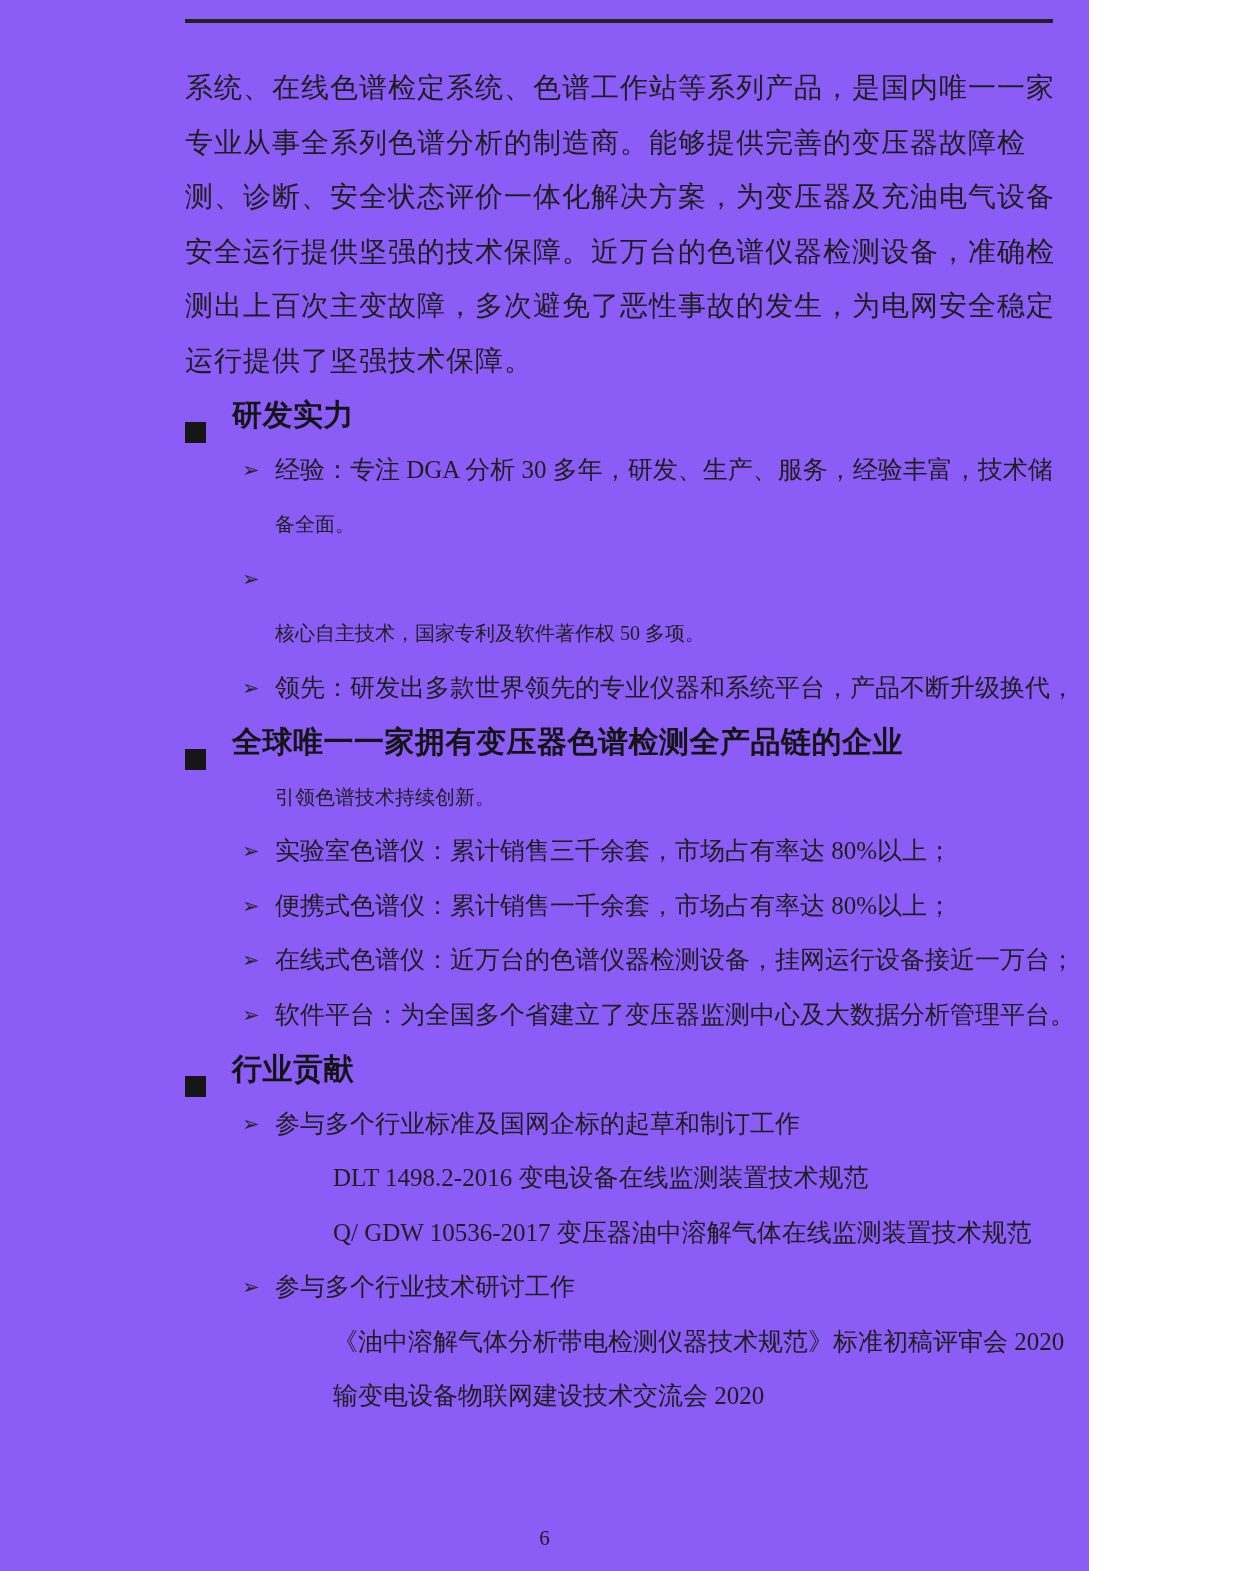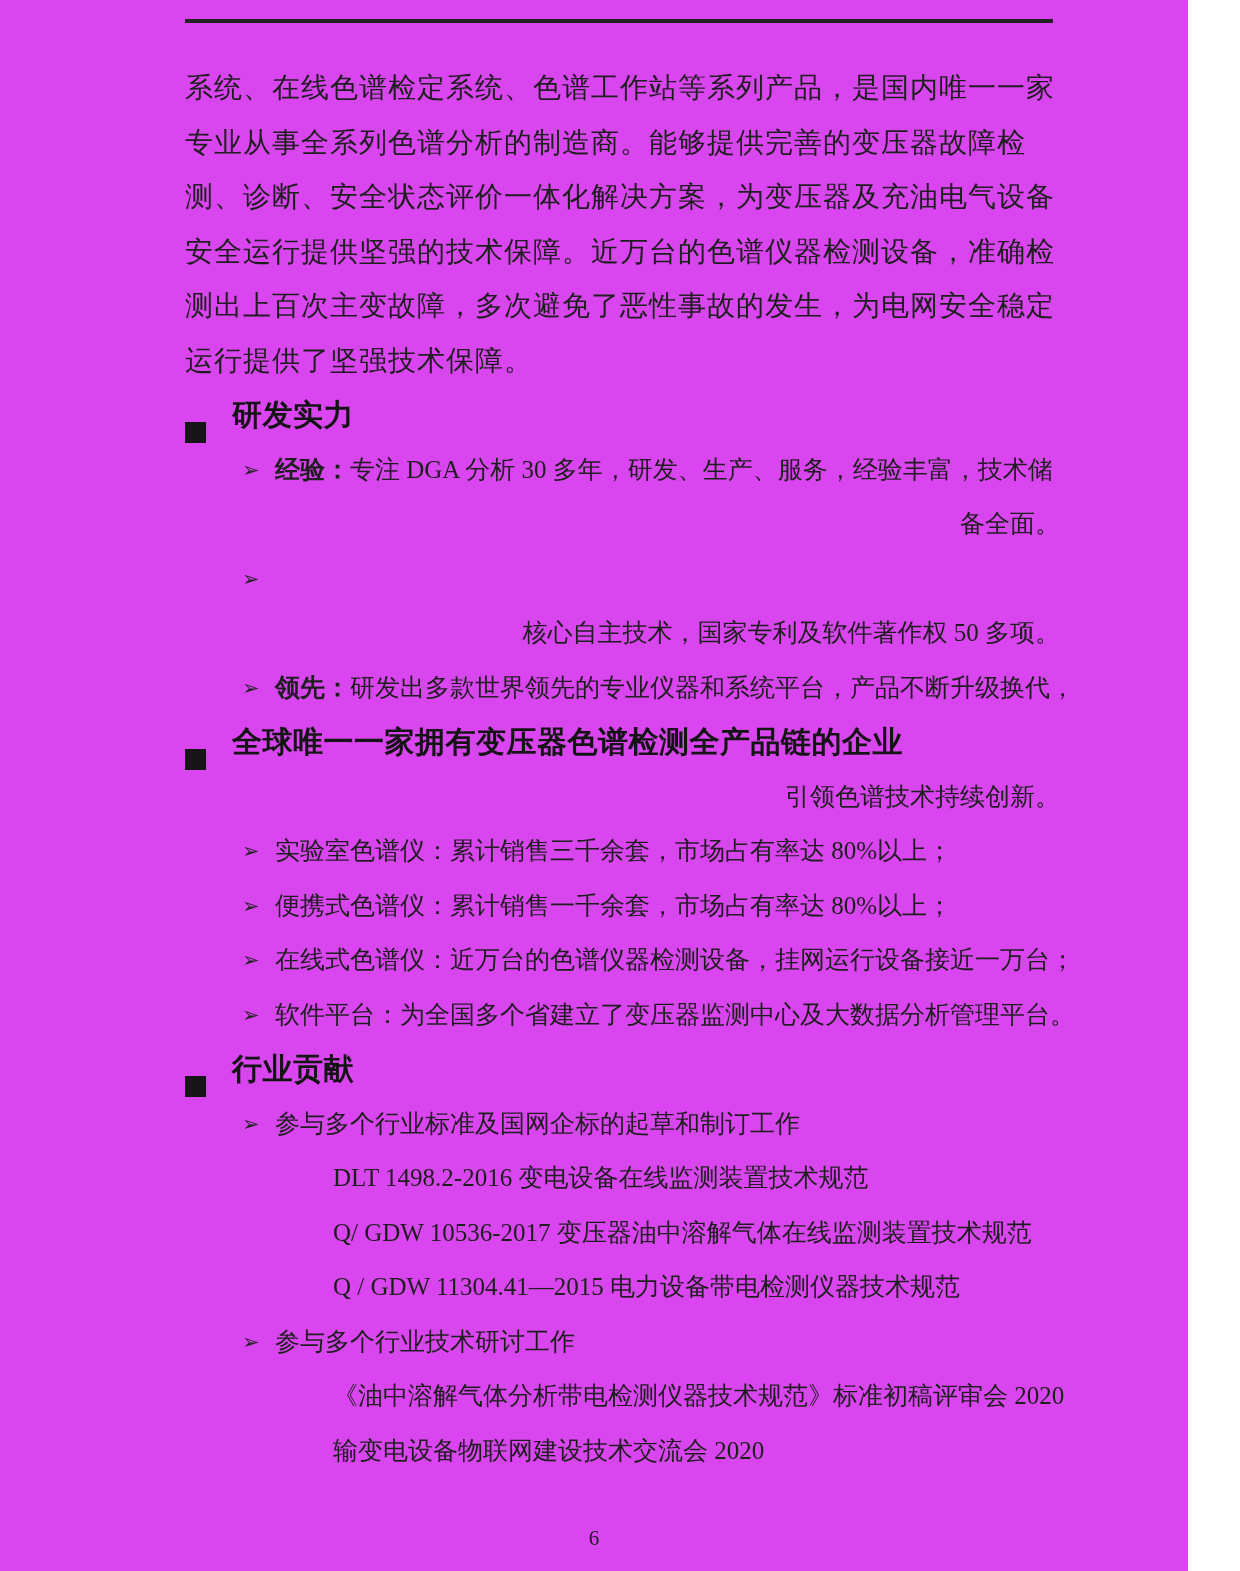--- a/index.html
+++ b/index.html
@@ -1,38 +1,38 @@
 <!DOCTYPE html>
 <html><head>
 <meta charset="utf-8">
 <style>
   html,body{margin:0;padding:0;background:#ffffff;}
   .page{
     position:relative;
-    width:1188px;height:1571px;
-    background:#d946ef;
+    width:1089px;height:1571px;
+    background:#8b5cf6;
     overflow:hidden;
     font-family:"Liberation Serif","DejaVu Serif",serif;
     color:#1e1e1e;
   }
   .rule{
     position:absolute;left:185px;top:19px;
     width:868px;height:4px;background:#222222;
   }
   .content{
     position:absolute;left:185px;top:61px;width:875px;
   }
   .slot{height:54.5px;line-height:54.5px;white-space:nowrap;}
   .intro{font-size:28px;letter-spacing:1px;}
   .h{font-size:30px;font-weight:bold;letter-spacing:0.5px;display:flex;align-items:flex-end;color:#141414;}
   .sq{width:21px;height:21px;background:#161616;display:inline-block;margin-right:26px;flex:0 0 auto;}
   .b{font-size:25px;display:flex;padding-left:57px;}
   .arrow{width:33px;flex:0 0 auto;font-size:21px;color:#262626;}
-  .lbl{font-weight:bold;}
-  .cont{font-size:25px;padding-left:90px;text-align:right;}
+  .lbl{font-weight:normal;}
+  .cont{font-size:20px;padding-left:90px;}
   .sub{font-size:25px;padding-left:148px;}
   .footer{
     position:absolute;left:0;top:1526px;width:100%;
     text-align:center;font-size:21px;color:#1e1e1e;
   }
 </style>
 </head>
 <body>
 
 <div class="page">
@@ -95,21 +95,20 @@
       <span class="sq"></span>
       <span>行业贡献</span>
     </div>
 
     <div class="slot b">
       <span class="arrow">➢</span>
       <span>参与多个行业标准及国网企标的起草和制订工作</span>
     </div>
     <div class="slot sub">DLT 1498.2-2016  变电设备在线监测装置技术规范</div>
     <div class="slot sub">Q/ GDW 10536-2017  变压器油中溶解气体在线监测装置技术规范</div>
-    <div class="slot sub">Q / GDW 11304.41—2015 电力设备带电检测仪器技术规范</div>
 
     <div class="slot b">
       <span class="arrow">➢</span>
       <span>参与多个行业技术研讨工作</span>
     </div>
     <div class="slot sub">《油中溶解气体分析带电检测仪器技术规范》标准初稿评审会 2020</div>
     <div class="slot sub">输变电设备物联网建设技术交流会 2020</div>
   </div>
 
   <div class="footer">6</div>

